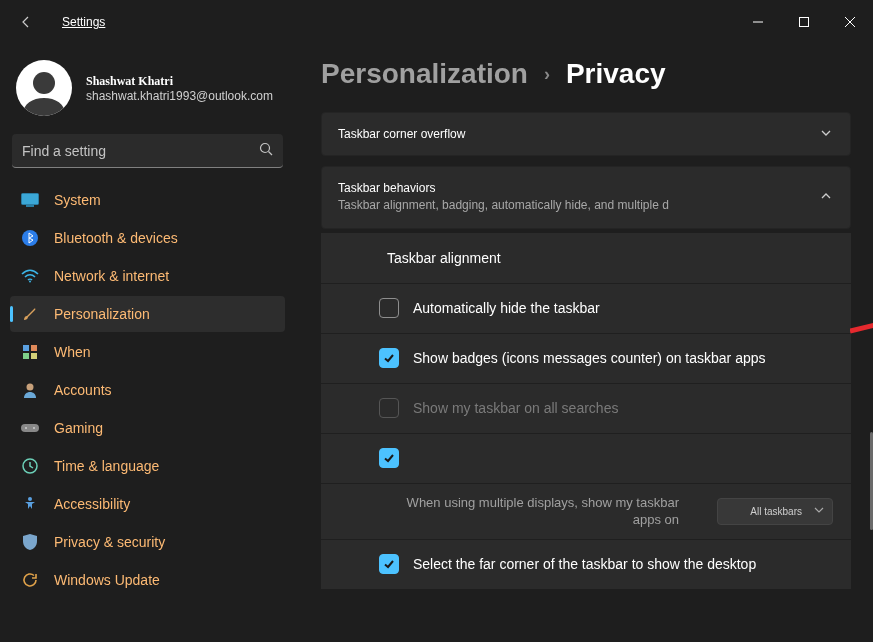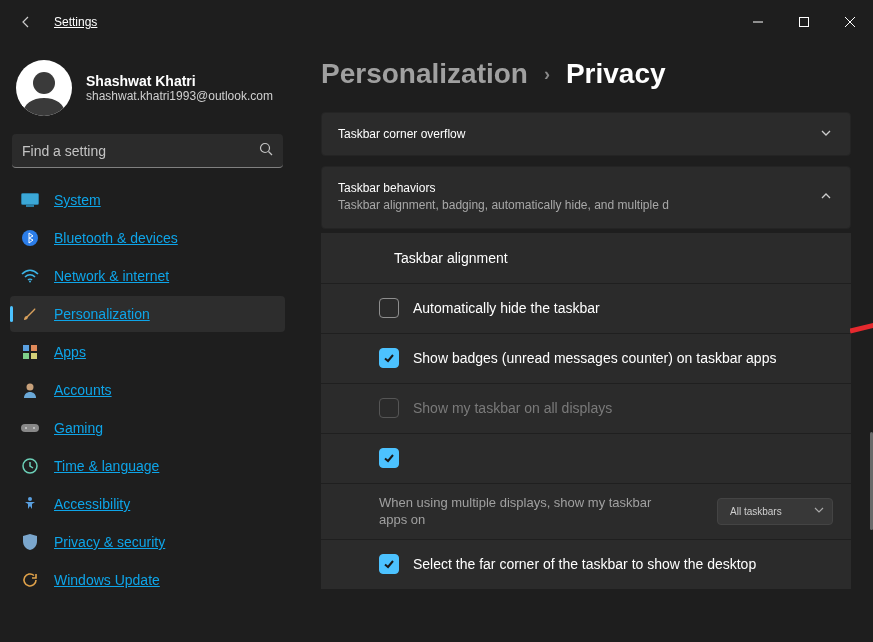--- a/index.html
+++ b/index.html
@@ -18,21 +18,21 @@
     padding-left: 10px;
   }
   .back-btn {
     width: 32px; height: 32px;
     display: flex; align-items: center; justify-content: center;
     color: #ccc;
   }
   .title-text {
     font-size: 12px;
     color: #fff;
-    margin-left: 12px;
+    margin-left: 20px;
     text-decoration: underline;
   }
   .win-controls {
     margin-left: auto;
     display: flex;
   }
   .win-btn {
     width: 46px; height: 32px;
     display: flex; align-items: center; justify-content: center;
     color: #fff;
@@ -54,21 +54,21 @@
   }
   .avatar {
     width: 56px; height: 56px;
     border-radius: 50%;
     background: #fff;
     display: flex; align-items: flex-end; justify-content: center;
     overflow: hidden;
     margin-right: 14px;
   }
   .avatar svg { fill: #3a3a3a; }
-  .profile-name { font-size: 14px; font-weight: 600; }
+  .profile-name { font-size: 12px; font-weight: 600; font-family: Liberation Serif, serif; }
   .profile-email { font-size: 12px; color: #d0d0d0; }
   .search-box {
     display: flex;
     align-items: center;
     background: #2b2b2b;
     border-bottom: 1px solid #808080;
     border-radius: 4px;
     height: 34px;
     padding: 0 10px;
     margin: 4px 2px 14px 2px;
@@ -83,24 +83,23 @@
   }
   .search-box input::placeholder { color: #c4c4c4; }
   .search-icon { color: #c4c4c4; }
   .nav { display: flex; flex-direction: column; gap: 2px; }
   .nav-item {
     display: flex; align-items: center;
     height: 36px;
     padding-left: 10px;
     border-radius: 4px;
     font-size: 14px;
-    color: #0ea5e9;
+    color: #fdba74;
     cursor: pointer;
     position: relative;
-    text-decoration: underline;
   }
   .nav-item.selected {
     background: #2d2d2d;
   }
   .nav-item.selected::before {
     content: '';
     position: absolute;
     left: 0; top: 10px; bottom: 10px;
     width: 3px;
     background: #4cc2ff;
@@ -167,24 +166,24 @@
   }
   .checkbox.checked {
     background: #4cc2ff;
     border-color: #4cc2ff;
   }
   .checkbox.checked svg { stroke: #1a1a1a; }
   .checkbox.disabled {
     border-color: #555;
   }
   .brow .lbl { margin-left: 34px; }
-  .brow.noicon .lbl { margin-left: 15px; }
+  .brow.noicon .lbl { margin-left: 8px; }
   .brow.disabled { color: #7a7a7a; }
   .multdisp {
-    display: flex; align-items: center; justify-content: space-between;
+    display: flex; align-items: center; justify-content: space-between; text-align: right;
   }
   .multdisp .lead { max-width: 300px; font-size: 13px; color: #a0a0a0; line-height:1.35; }
   .combo {
     background: #383838;
     border: 1px solid #444;
     border-radius: 4px;
     padding: 7px 30px 7px 12px;
     font-size: 10px;
     color: #cfcfcf;
     position: relative;
@@ -297,21 +296,21 @@
         </div>
         <div class="nav-item">
           <span class="nav-icon">
             <svg width="16" height="16" viewBox="0 0 16 16">
               <rect x="1" y="1" width="6" height="6" fill="#5aa0e0"></rect>
               <rect x="9" y="1" width="6" height="6" fill="#e08a5a"></rect>
               <rect x="1" y="9" width="6" height="6" fill="#7ed08a"></rect>
               <rect x="9" y="9" width="6" height="6" fill="#d5d078"></rect>
             </svg>
           </span>
-          <span>Apps</span>
+          <span>When</span>
         </div>
         <div class="nav-item">
           <span class="nav-icon">
             <svg width="16" height="16" viewBox="0 0 16 16">
               <circle cx="8" cy="5" r="3.5" fill="#c7a07a"></circle>
               <path d="M2 16c0-4 3-6 6-6s6 2 6 6z" fill="#6aa8d8"></path>
             </svg>
           </span>
           <span>Accounts</span>
         </div>
@@ -396,25 +395,25 @@
       <div class="brow">
         <span class="checkbox"></span>
         <span class="lbl">Automatically hide the taskbar</span>
       </div>
       <div class="brow">
         <span class="checkbox checked">
             <svg width="12" height="12" viewBox="0 0 12 12" fill="none">
               <path d="M2 6.5 5 9l5-6" stroke-width="2"></path>
             </svg>
           </span>
-        <span class="lbl">Show badges (unread messages counter) on taskbar apps</span>
+        <span class="lbl">Show badges (icons messages counter) on taskbar apps</span>
       </div>
       <div class="brow disabled">
         <span class="checkbox disabled"></span>
-        <span class="lbl">Show my taskbar on all displays</span>
+        <span class="lbl">Show my taskbar on all searches</span>
       </div>
       <div class="brow">
         <span class="checkbox checked">
             <svg width="12" height="12" viewBox="0 0 12 12" fill="none">
               <path d="M2 6.5 5 9l5-6" stroke-width="2"></path>
             </svg>
           </span>
       </div>
       <div class="brow noicon multdisp">
         <span class="lead">When using multiple displays, show my taskbar apps on</span>

